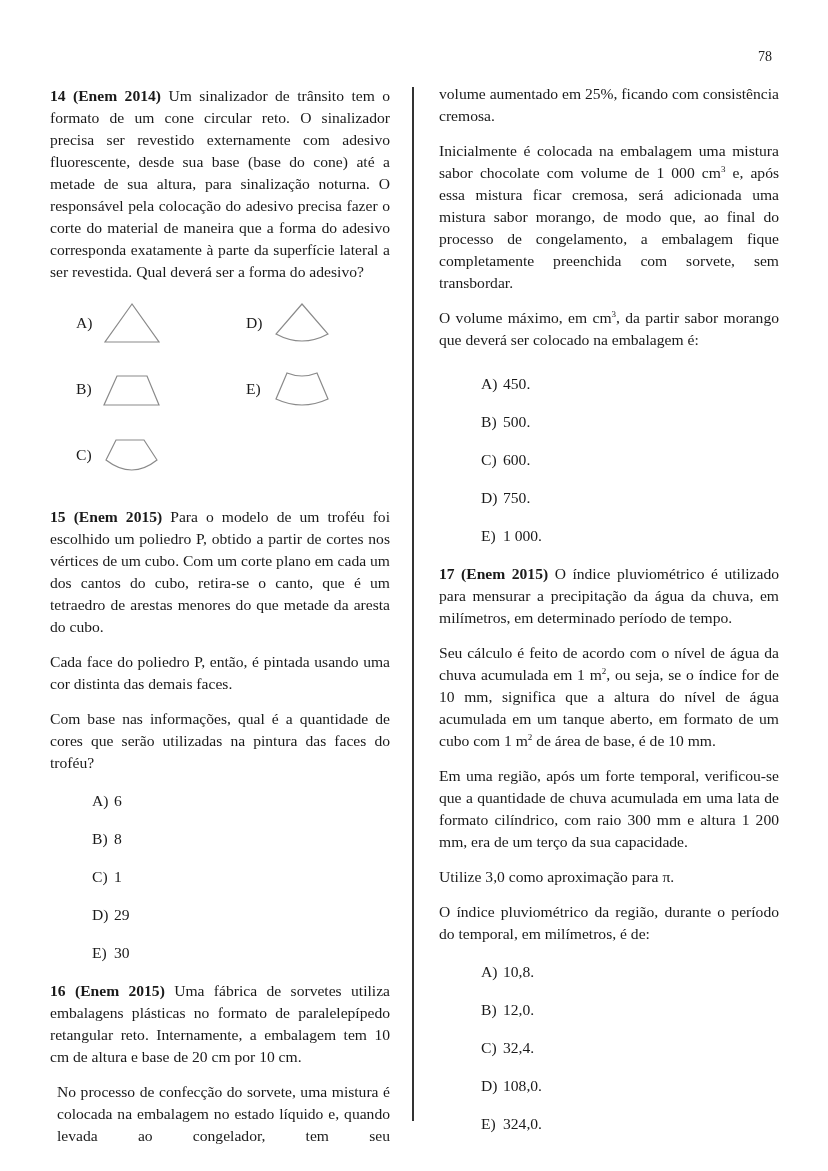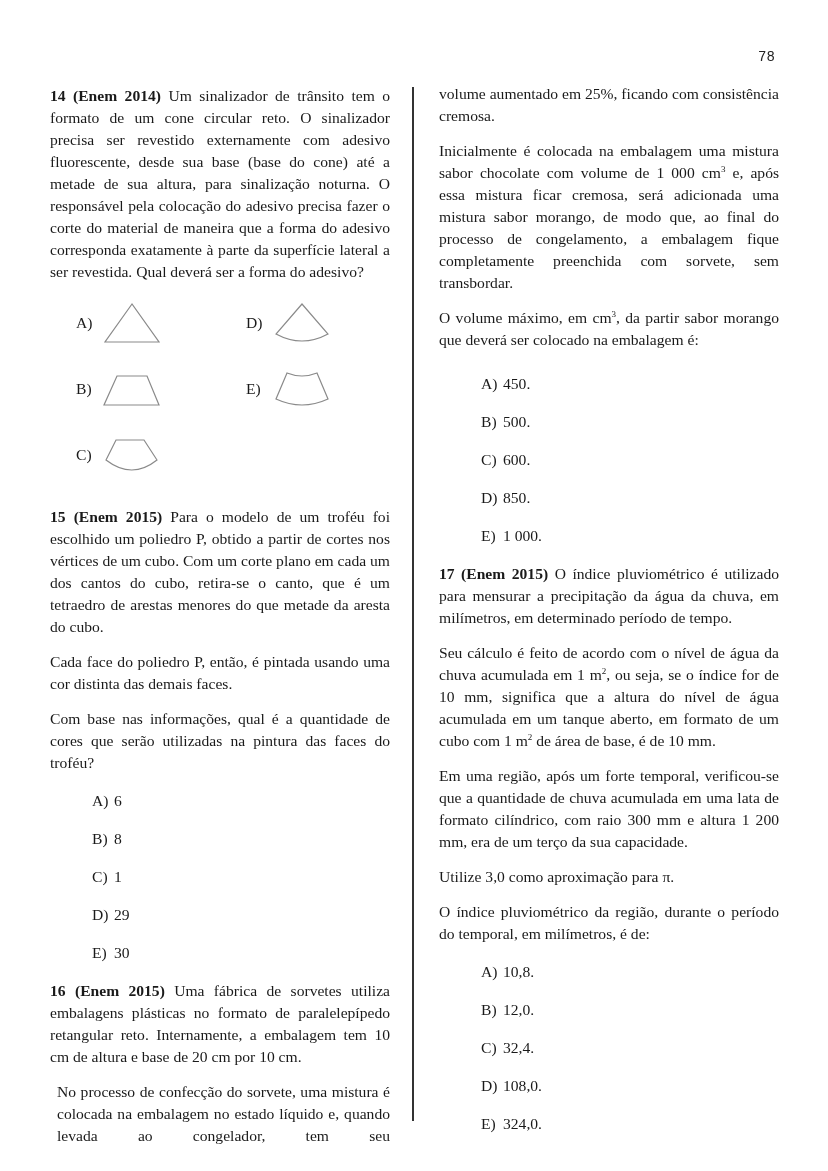--- a/index.html
+++ b/index.html
@@ -3,21 +3,21 @@
 <meta charset="utf-8">
 <style>
   html, body { margin: 0; padding: 0; background: #ffffff; }
   body {
     width: 828px; height: 1171px; position: relative; overflow: hidden;
     font-family: "Liberation Serif", "DejaVu Serif", serif;
     color: #1a1a1a;
   }
   .page-number {
     position: absolute; top: 49px; left: 758px;
-    font-family: Liberation Mono, monospace;
+    font-family: Liberation Serif, serif;
     font-size: 14px; color: #222;
   }
   .divider {
     position: absolute; left: 412px; top: 87px; width: 2px; height: 1034px;
     background: #333;
   }
   .col { position: absolute; font-size: 15.6px; line-height: 22px; }
   .col-left { left: 50px; top: 85px; width: 340px; }
   .col-right { left: 439px; top: 83px; width: 340px; }
   p { margin: 0 0 13px 0; text-align: justify; }
@@ -103,21 +103,21 @@
 <div class="col col-right">
 
   <section>
     <p>volume aumentado em 25%, ficando com consistência cremosa.</p>
     <p><span>Inicialmente é colocada na embalagem uma mistura sabor chocolate com volume de 1 000 cm</span><sup>3</sup><span> e, após essa mistura ficar cremosa, será adicionada uma mistura sabor morango, de modo que, ao final do processo de congelamento, a embalagem fique completamente preenchida com sorvete, sem transbordar.</span></p>
     <p><span>O volume máximo, em cm</span><sup>3</sup><span>, da partir sabor morango que deverá ser colocado na embalagem é:</span></p>
     <ul class="options" style="margin-top:22px;">
       <li><span class="letter">A)</span><span>450.</span></li>
       <li><span class="letter">B)</span><span>500.</span></li>
       <li><span class="letter">C)</span><span>600.</span></li>
-      <li><span class="letter">D)</span><span>850.</span></li>
+      <li><span class="letter">D)</span><span>750.</span></li>
       <li><span class="letter">E)</span><span>1 000.</span></li>
     </ul>
   </section>
 
   <section>
     <p><span class="qhead">17 (Enem 2015)</span><span> O índice pluviométrico é utilizado para mensurar a precipitação da água da chuva, em milímetros, em determinado período de tempo.</span></p>
     <p><span>Seu cálculo é feito de acordo com o nível de água da chuva acumulada em 1 m</span><sup>2</sup><span>, ou seja, se o índice for de 10 mm, significa que a altura do nível de água acumulada em um tanque aberto, em formato de um cubo com 1 m</span><sup>2</sup><span> de área de base, é de 10 mm.</span></p>
     <p>Em uma região, após um forte temporal, verificou-se que a quantidade de chuva acumulada em uma lata de formato cilíndrico, com raio 300 mm e altura 1 200 mm, era de um terço da sua capacidade.</p>
     <p>Utilize 3,0 como aproximação para π.</p>
     <p>O índice pluviométrico da região, durante o período do temporal, em milímetros, é de:</p>

